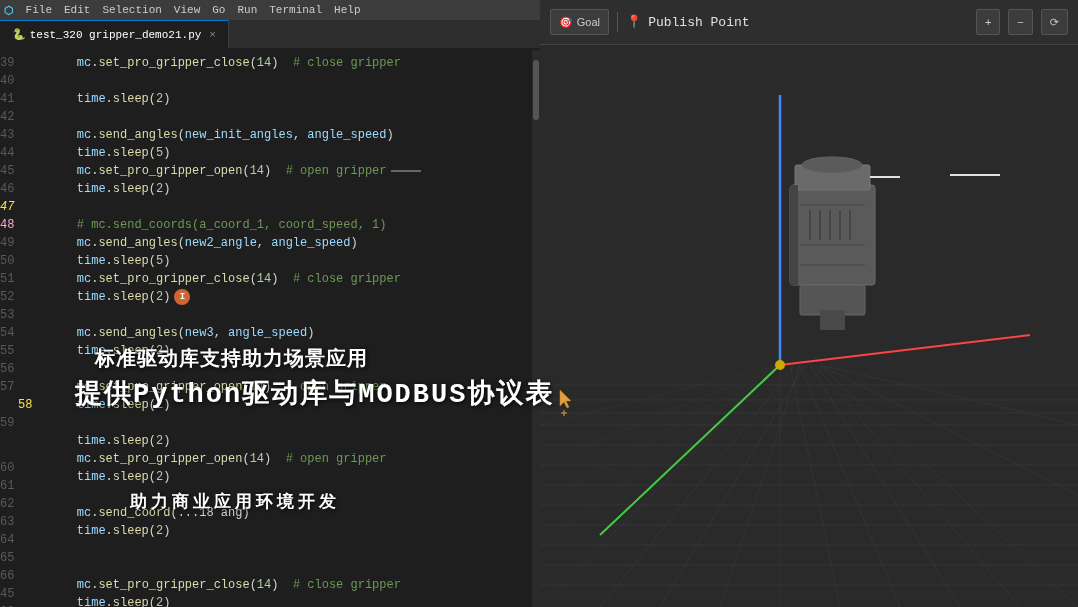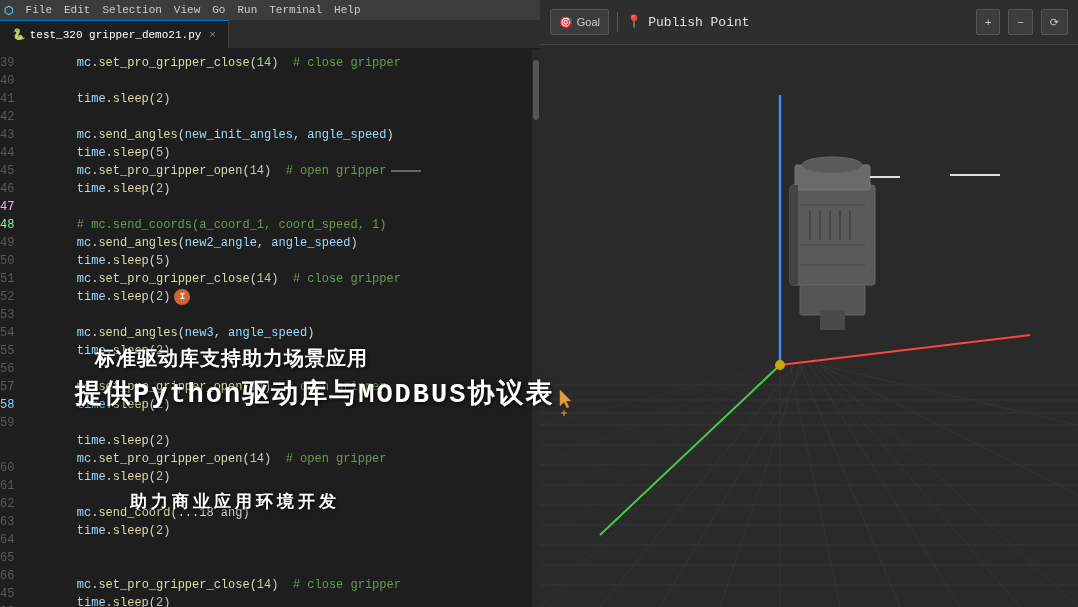--- a/index.html
+++ b/index.html
@@ -247,32 +247,32 @@
   <div id="code-area">
     <div id="line-numbers">
       <div class="code-line" style="color:#5a5a5a;">39</div>
       <div class="code-line" style="color:#5a5a5a;">40</div>
       <div class="code-line" style="color:#5a5a5a;">41</div>
       <div class="code-line" style="color:#5a5a5a;">42</div>
       <div class="code-line" style="color:#5a5a5a;">43</div>
       <div class="code-line" style="color:#5a5a5a;">44</div>
       <div class="code-line" style="color:#5a5a5a;">45</div>
       <div class="code-line" style="color:#5a5a5a;">46</div>
-      <div class="code-line" style="color:#f0abfc;">47</div>
-      <div class="code-line" style="color:#86efac;">48</div>
+      <div class="code-line" style="color:#fde047;font-style:italic;">47</div>
+      <div class="code-line" style="color:#f9a8d4;">48</div>
       <div class="code-line" style="color:#5a5a5a;text-align:right;">49</div>
       <div class="code-line" style="color:#5a5a5a;">50</div>
       <div class="code-line" style="color:#5a5a5a;">51</div>
       <div class="code-line" style="color:#5a5a5a;">52</div>
       <div class="code-line" style="color:#5a5a5a;">53</div>
       <div class="code-line" style="color:#5a5a5a;">54</div>
       <div class="code-line" style="color:#5a5a5a;">55</div>
       <div class="code-line" style="color:#5a5a5a;">56</div>
       <div class="code-line" style="color:#5a5a5a;">57</div>
-      <div class="code-line" style="color:#7dd3fc;">58</div>
+      <div class="code-line" style="color:#fde047;margin-left:18px;">58</div>
       <div class="code-line" style="color:#5a5a5a;">59</div>
       <div class="code-line" style="color:#5a5a5a;margin-top:27px;">60</div>
       <div class="code-line" style="color:#5a5a5a;">61</div>
       <div class="code-line" style="color:#5a5a5a;">62</div>
       <div class="code-line" style="color:#5a5a5a;">63</div>
       <div class="code-line" style="color:#5a5a5a;">64</div>
       <div class="code-line" style="color:#5a5a5a;">65</div>
       <div class="code-line" style="color:#5a5a5a;">66</div>
       <div class="code-line" style="color:#5a5a5a;">45</div>
       <div class="code-line" style="color:#5a5a5a;font-weight:bold;">68</div>

